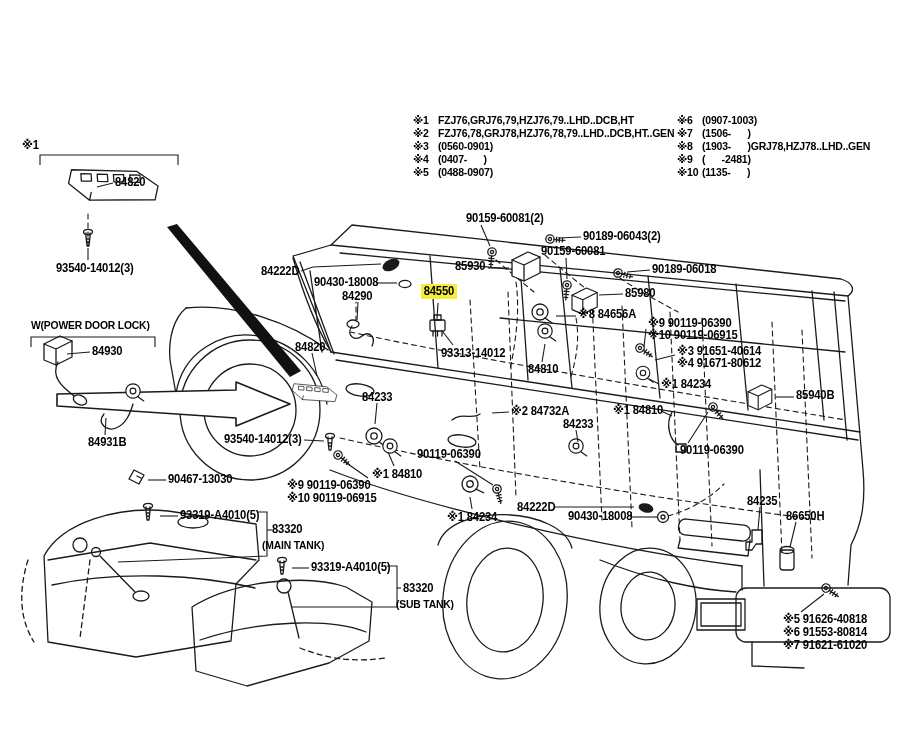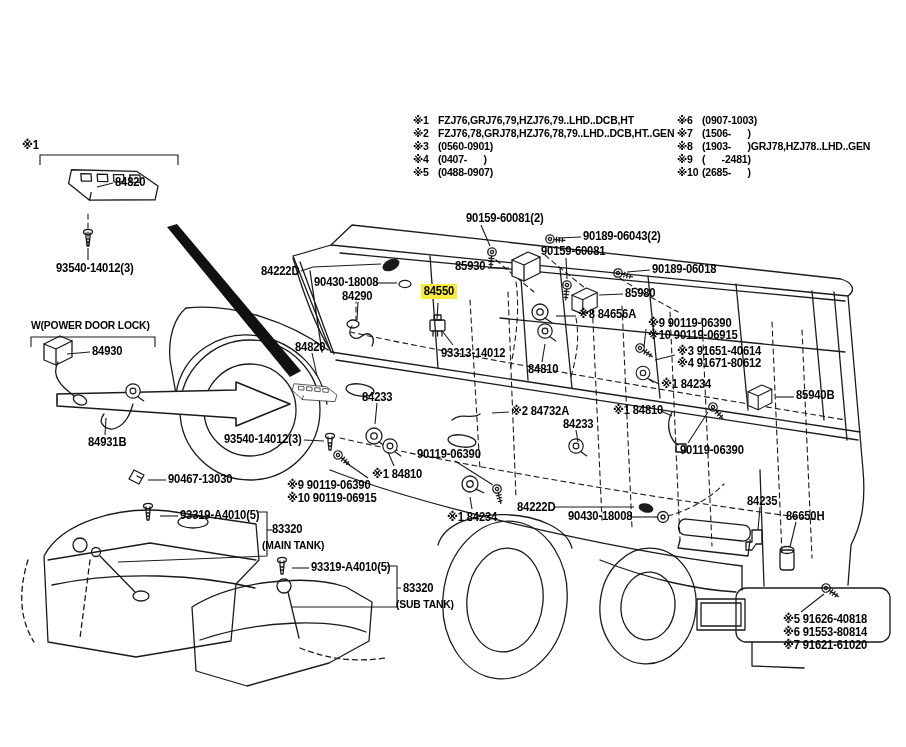--- a/index.html
+++ b/index.html
@@ -301,16 +301,16 @@
       <div class="legend-row"><span class="legend-mark">※2</span><span>FZJ76,78,GRJ78,HZJ76,78,79..LHD..DCB,HT..GEN</span></div>
       <div class="legend-row"><span class="legend-mark">※3</span><span>(0560-0901)</span></div>
       <div class="legend-row"><span class="legend-mark">※4</span><span>(0407-      )</span></div>
       <div class="legend-row"><span class="legend-mark">※5</span><span>(0488-0907)</span></div>
     </div>
   <div class="legend" style="left:677px">
       <div class="legend-row"><span class="legend-mark">※6</span><span>(0907-1003)</span></div>
       <div class="legend-row"><span class="legend-mark">※7</span><span>(1506-      )</span></div>
       <div class="legend-row"><span class="legend-mark">※8</span><span>(1903-      )GRJ78,HZJ78..LHD..GEN</span></div>
       <div class="legend-row"><span class="legend-mark">※9</span><span>(      -2481)</span></div>
-      <div class="legend-row"><span class="legend-mark">※10</span><span>(2685-      )</span></div>
+      <div class="legend-row"><span class="legend-mark">※10</span><span>(1135-      )</span></div>
     </div>
 
 </div>
 
 </body></html>

